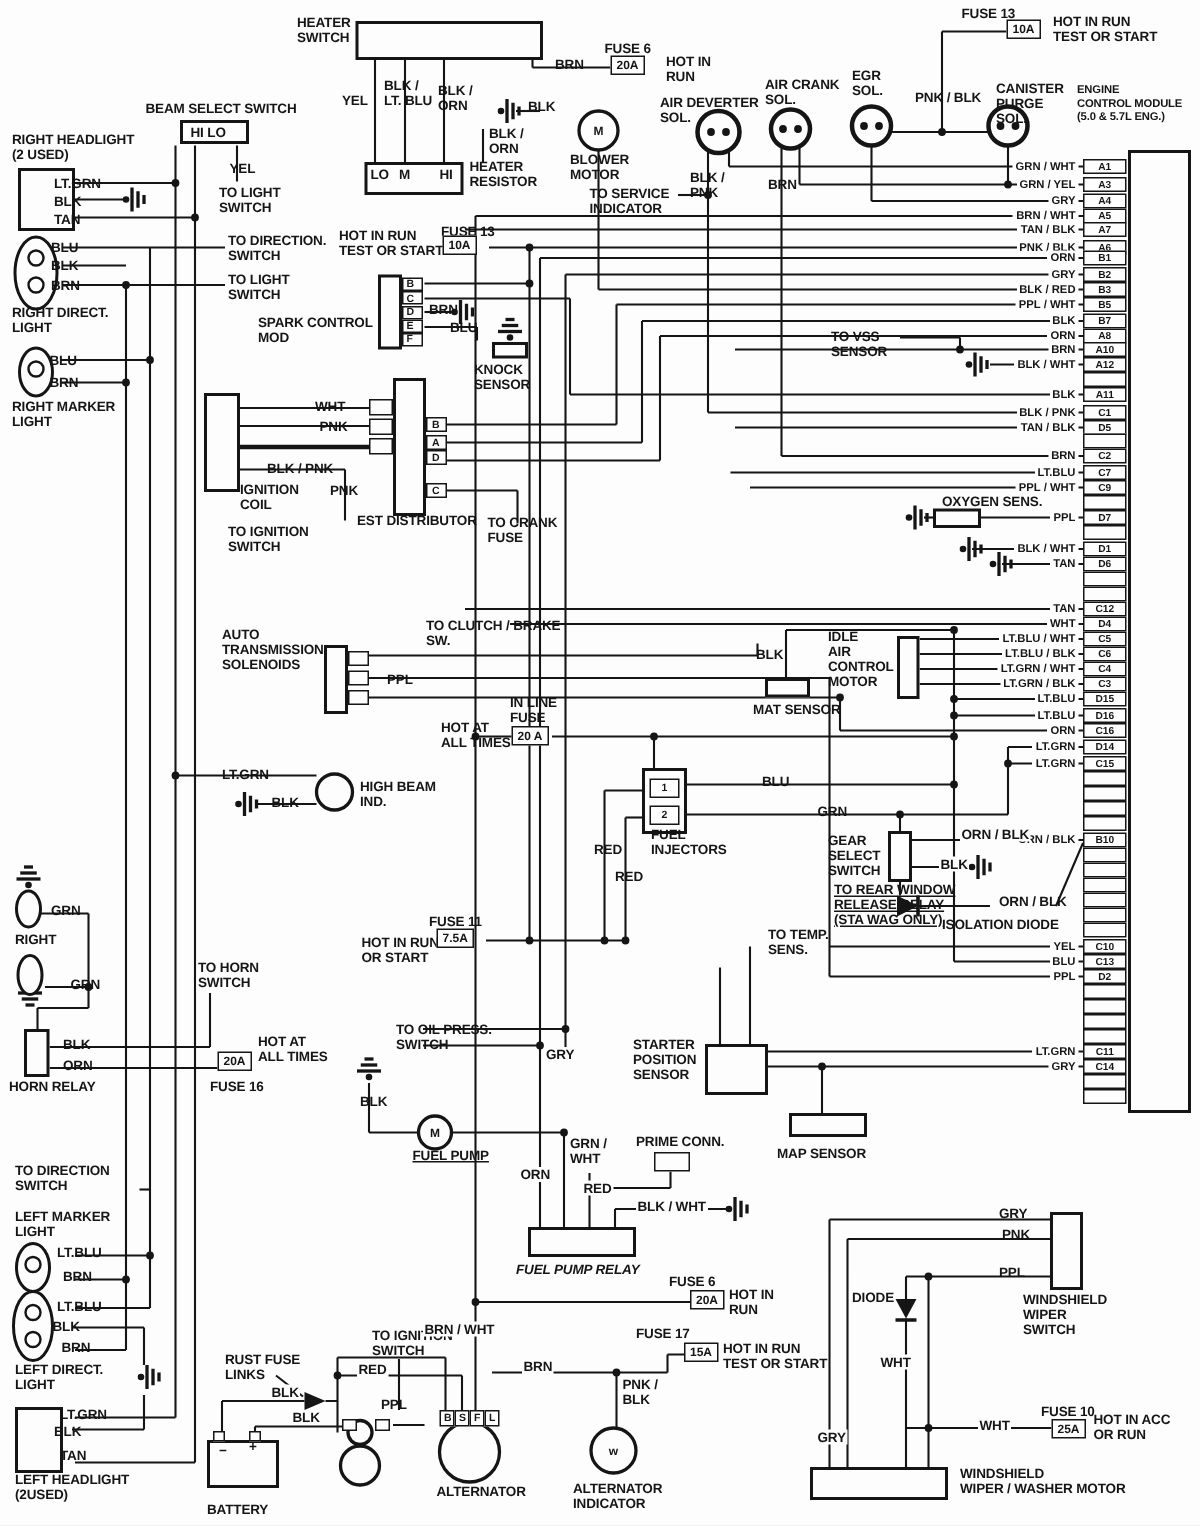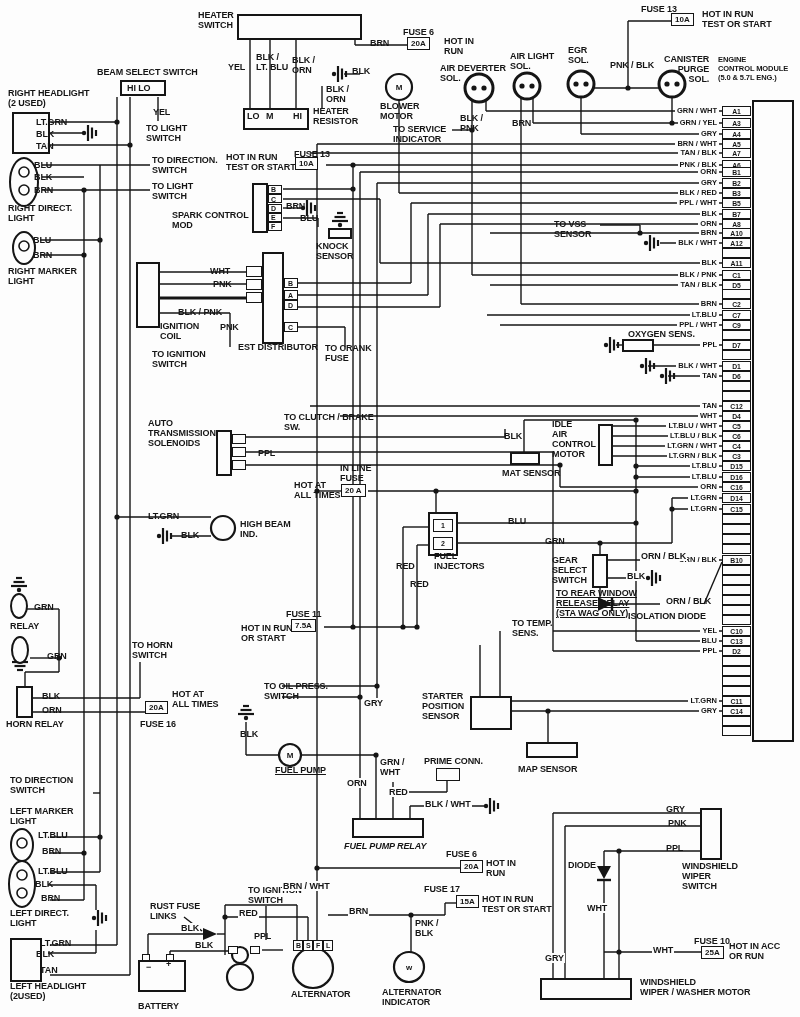--- a/index.html
+++ b/index.html
@@ -596,26 +596,26 @@
       <div class="lbl" style="left: 220px; top: 322px;">PNK</div>
       <div class="lbl" style="left: 160px; top: 321px;">IGNITION
 COIL</div>
       <div class="lbl" style="left: 152px; top: 349px;">TO IGNITION
 SWITCH</div>
       <div class="lbl" style="left: 238px; top: 342px;">EST DISTRIBUTOR</div>
       <div class="lbl" style="left: 325px; top: 343px;">TO CRANK
 FUSE</div>
       <div class="lbl" style="left: 440px; top: 63px;">AIR DEVERTER
 SOL.</div>
-      <div class="lbl" style="left: 510px; top: 51px;">AIR LIGHT
+      <div class="lbl" style="left: 510px; top: 51px;">AIR CRANK
 SOL.</div>
       <div class="lbl" style="left: 568px; top: 45px;">EGR
 SOL.</div>
       <div class="lbl" style="left: 610px; top: 60px;">PNK / BLK</div>
-      <div class="lbl" style="left: 664px; top: 54px; text-align: right;">CANISTER
+      <div class="lbl" style="left: 664px; top: 54px;">CANISTER
 PURGE
 SOL.</div>
       <div class="lbl" style="left: 641px; top: 4px;">FUSE 13</div>
       <div class="lbl" style="left: 702px; top: 9px;">HOT IN RUN
 TEST OR START</div>
       <div class="lbl" style="left: 460px; top: 113px;">BLK /
 PNK</div>
       <div class="lbl" style="left: 512px; top: 118px;">BRN</div>
       <div class="lbl" style="left: 554px; top: 219px;">TO VSS
 SENSOR</div>
@@ -671,21 +671,21 @@
       <div class="lbl" style="left: 424px; top: 756px;">PRIME CONN.</div>
       <div class="lbl bg" style="left: 346px; top: 778px;">ORN</div>
       <div class="lbl bg" style="left: 379px; top: 757px;">GRN /
 WHT</div>
       <div class="lbl bg" style="left: 388px; top: 787px;">RED</div>
       <div class="lbl bg" style="left: 424px; top: 799px;">BLK / WHT</div>
       <div class="lbl" style="left: 344px; top: 841px; font-style: italic;">FUEL PUMP RELAY</div>
       <div class="lbl" style="left: 512px; top: 618px;">TO TEMP.
 SENS.</div>
       <div class="lbl" style="left: 34px; top: 602px;">GRN</div>
-      <div class="lbl" style="left: 10px; top: 621px;">RELAY</div>
+      <div class="lbl" style="left: 10px; top: 621px;">RIGHT</div>
       <div class="lbl" style="left: 47px; top: 651px;">GRN</div>
       <div class="lbl" style="left: 132px; top: 640px;">TO HORN
 SWITCH</div>
       <div class="lbl" style="left: 42px; top: 691px;">BLK</div>
       <div class="lbl" style="left: 42px; top: 705px;">ORN</div>
       <div class="lbl" style="left: 6px; top: 719px;">HORN RELAY</div>
       <div class="lbl" style="left: 172px; top: 689px;">HOT AT
 ALL TIMES</div>
       <div class="lbl" style="left: 140px; top: 719px;">FUSE 16</div>
       <div class="lbl" style="left: 10px; top: 775px;">TO DIRECTION

